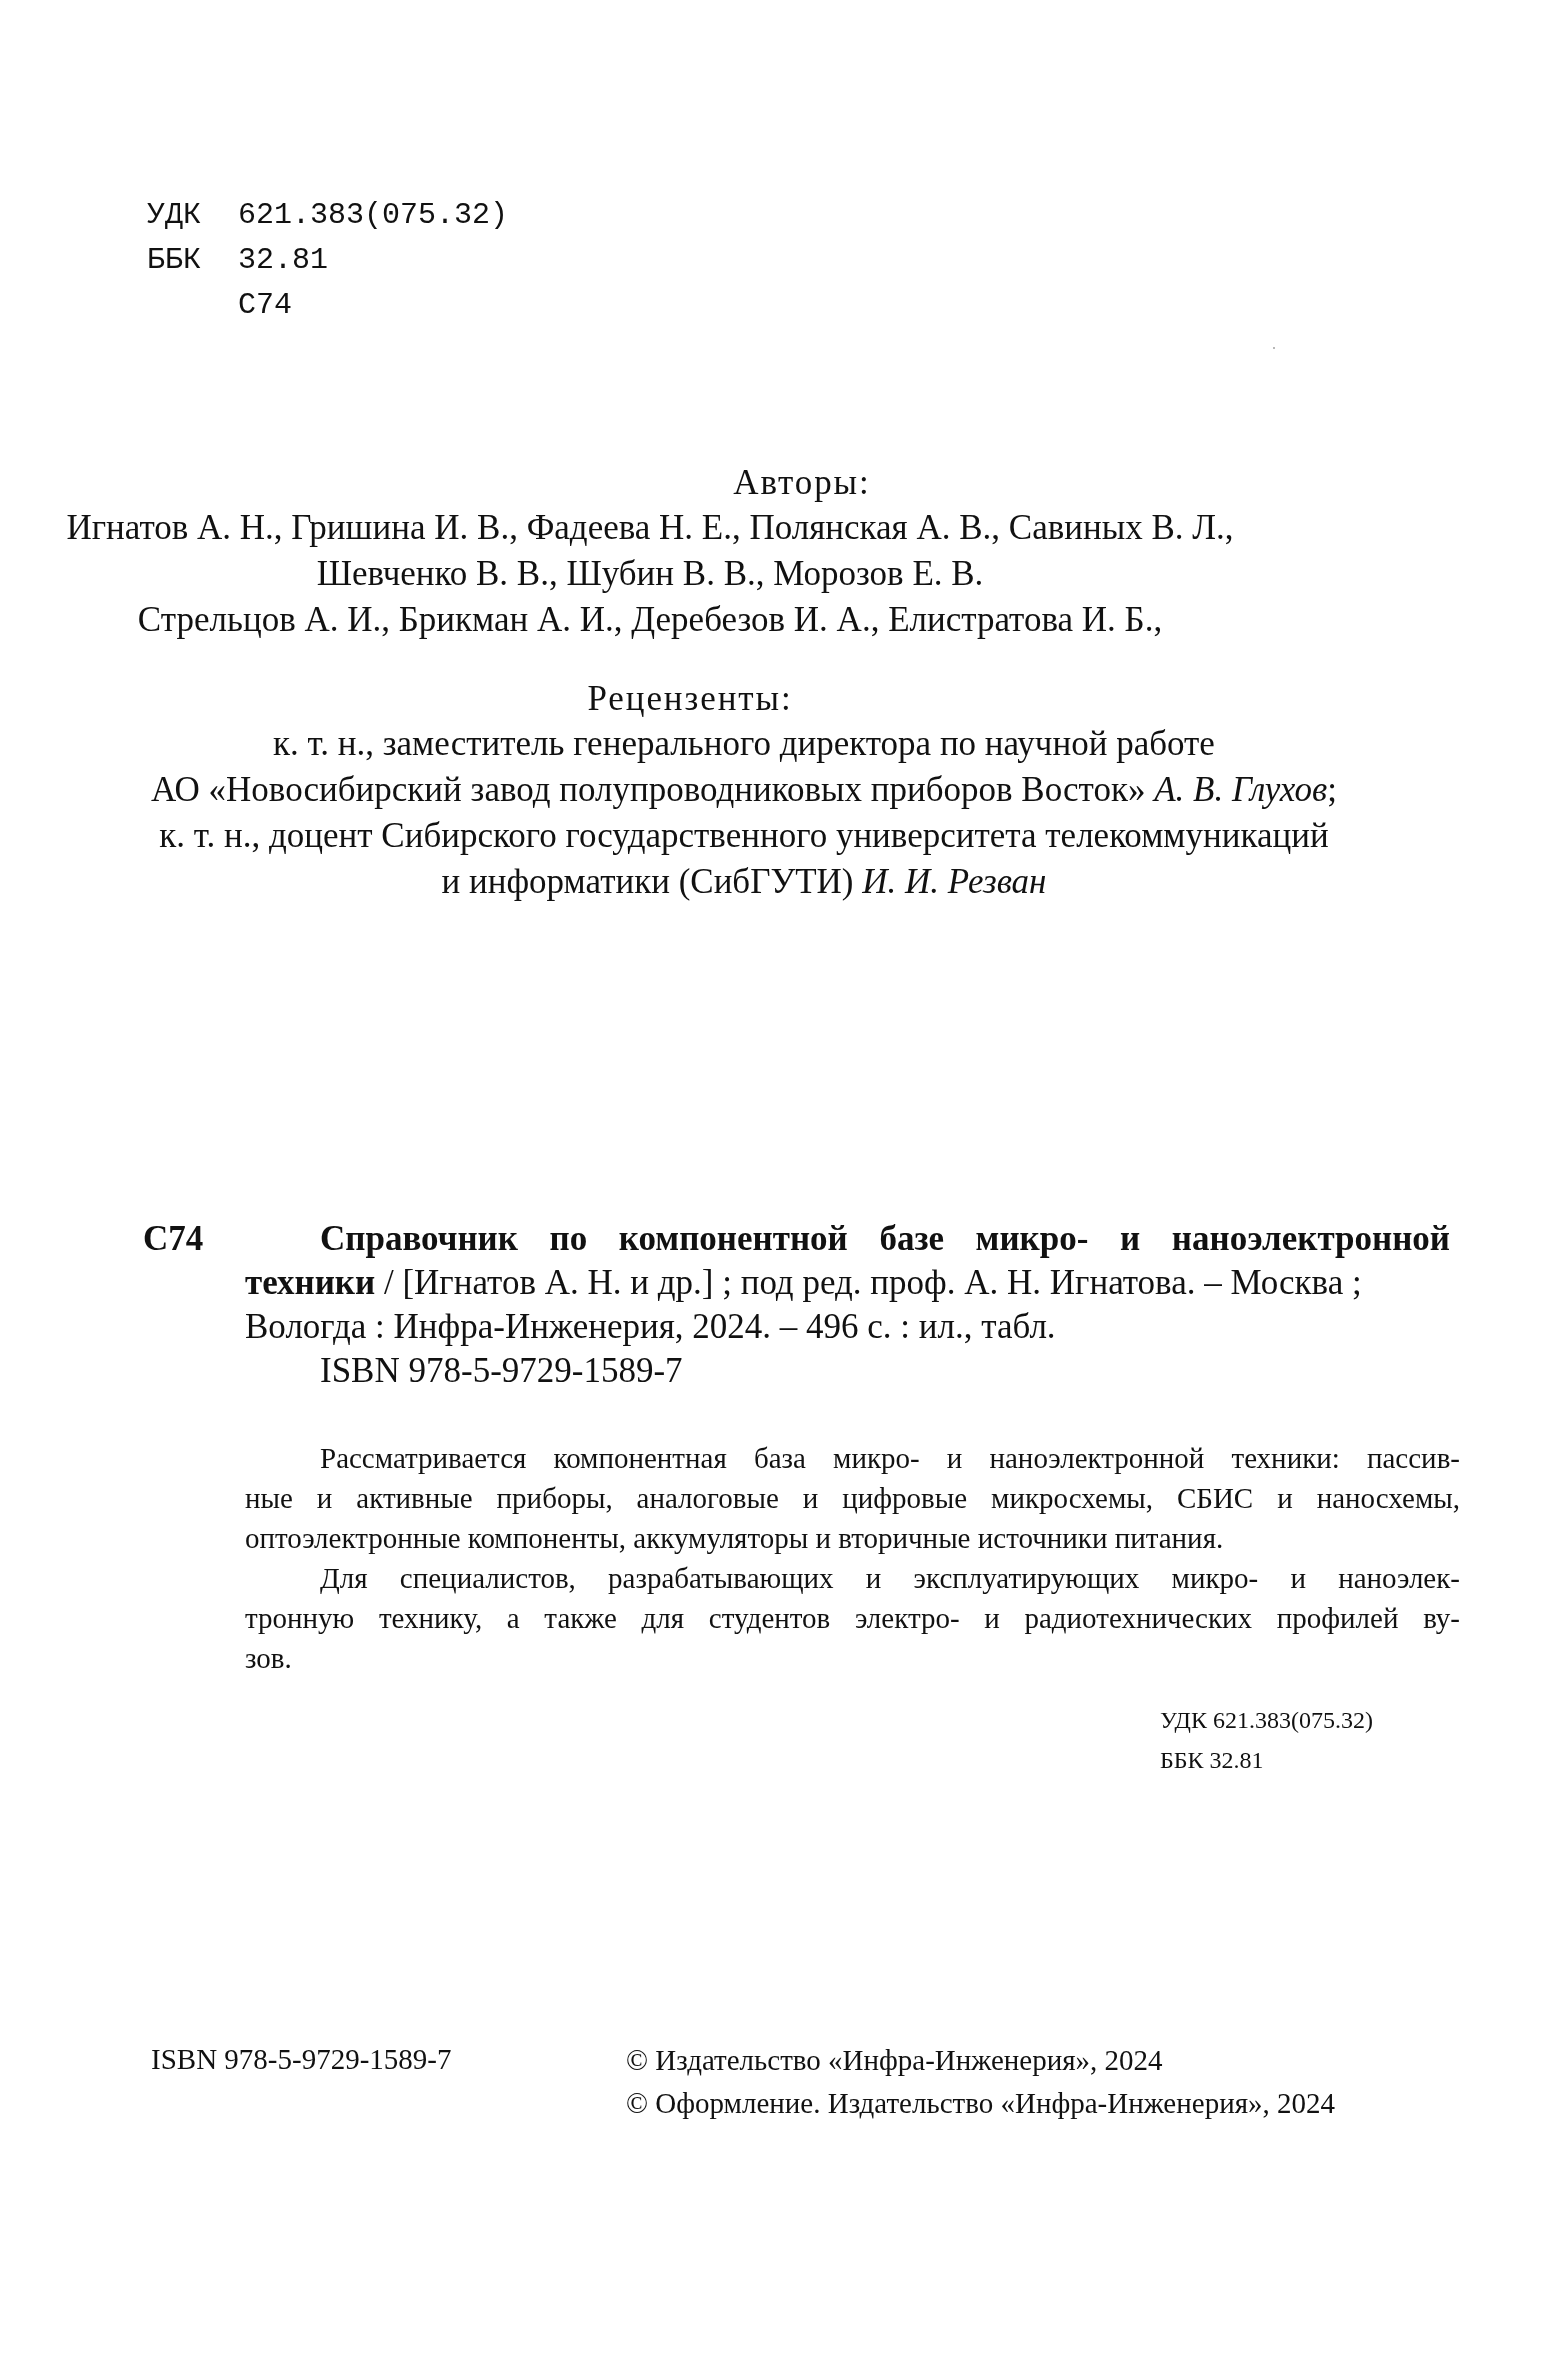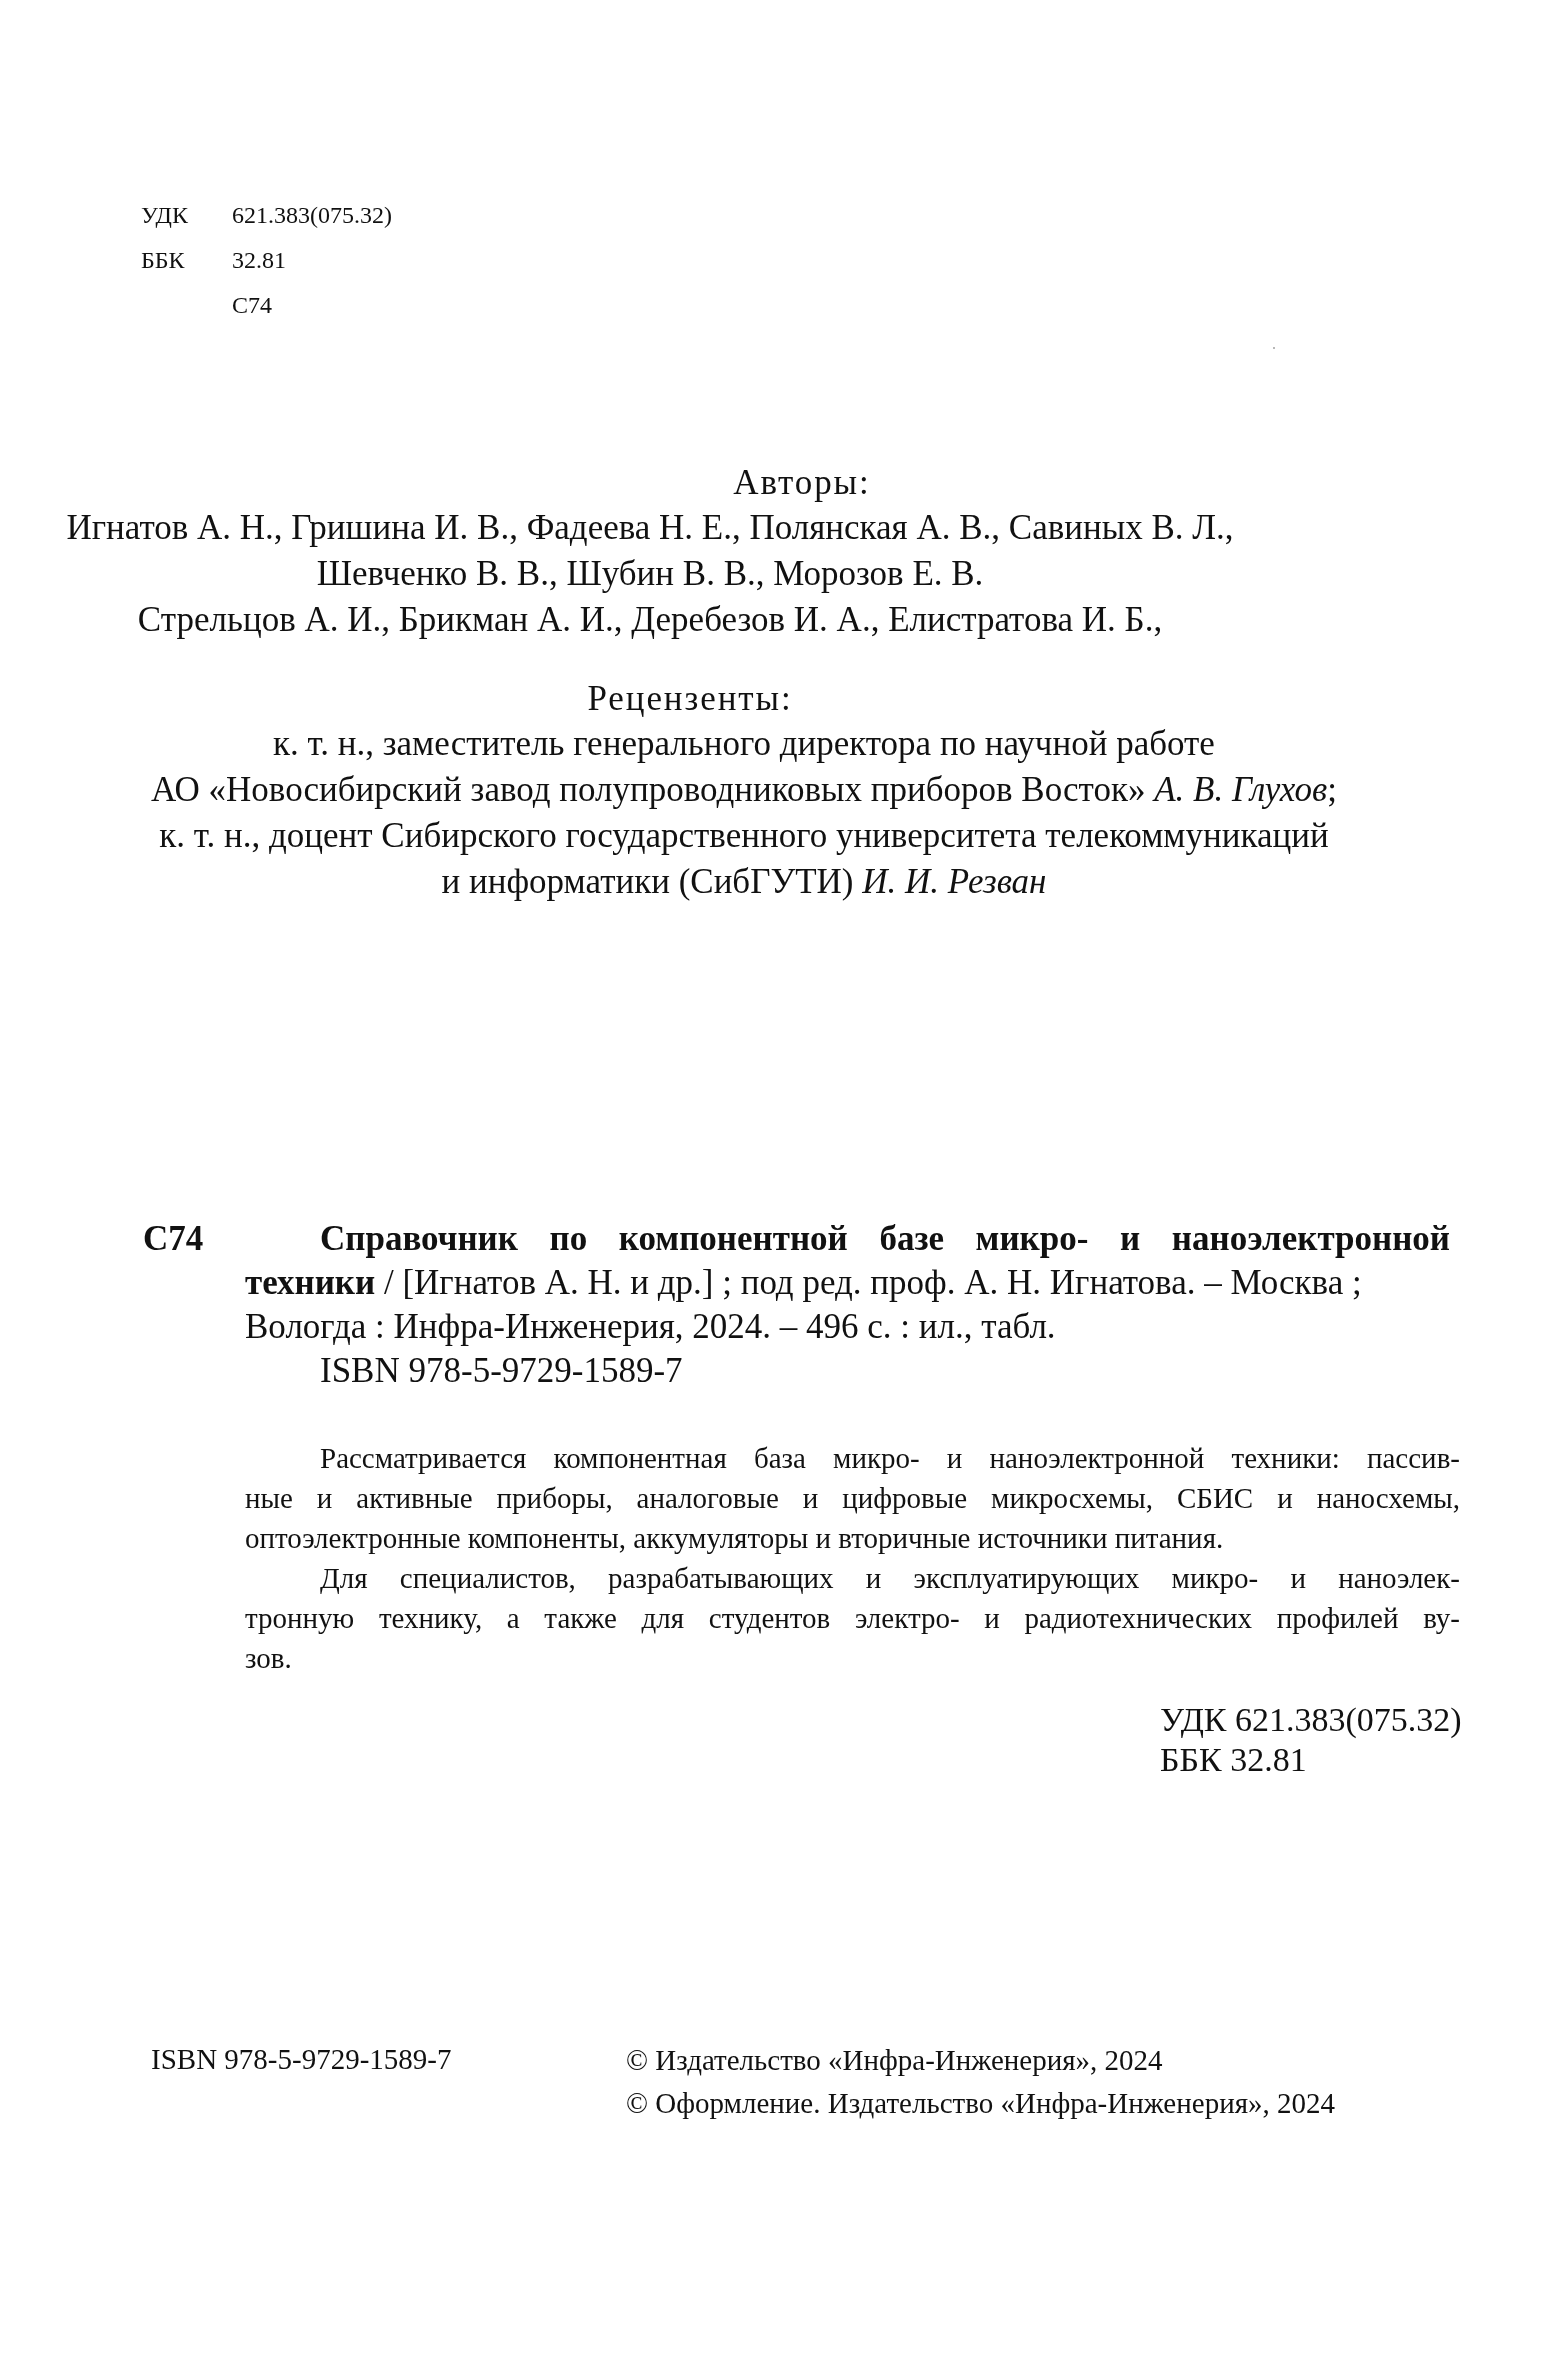--- a/index.html
+++ b/index.html
@@ -12,24 +12,25 @@
       height: 2358px;
       position: relative;
       overflow: hidden;
       color: #111111;
       font-family: "Liberation Serif", "DejaVu Serif", serif;
     }
     .abs { position: absolute; }
 
     
     .class-block {
-      left: 141px;
+      left: 147px;
       top: 193px;
-      font-size: 24px;
+      font-size: 30px;
       line-height: 45px;
+      font-family: Liberation Mono, monospace;
     }
     .class-row { display: flex; white-space: nowrap; }
     .class-label { width: 91px; }
     .class-value { }
 
     
     .authors-title {
       left: 18px; width: 1568px; top: 460px;
       text-align: center;
       font-size: 35px;
@@ -88,21 +89,21 @@
       left: 245px; top: 1438px; width: 1215px;
       font-size: 29px; line-height: 40px;
     }
     .annotation .para { text-indent: 75px; text-align: justify; }
     .annotation .line { white-space: nowrap; }
     .annotation .just { text-align: justify; text-align-last: justify; white-space: normal; }
 
     
     .udk-bottom {
       left: 1160px; top: 1700px;
-      font-size: 34px; line-height: 40px;
+      font-size: 24px; line-height: 40px;
     }
 
     
     .footer-isbn {
       left: 151px; top: 2039px;
       font-size: 29px; line-height: 41px;
       white-space: nowrap;
     }
     .footer-copy {
       left: 626px; top: 2039px;

